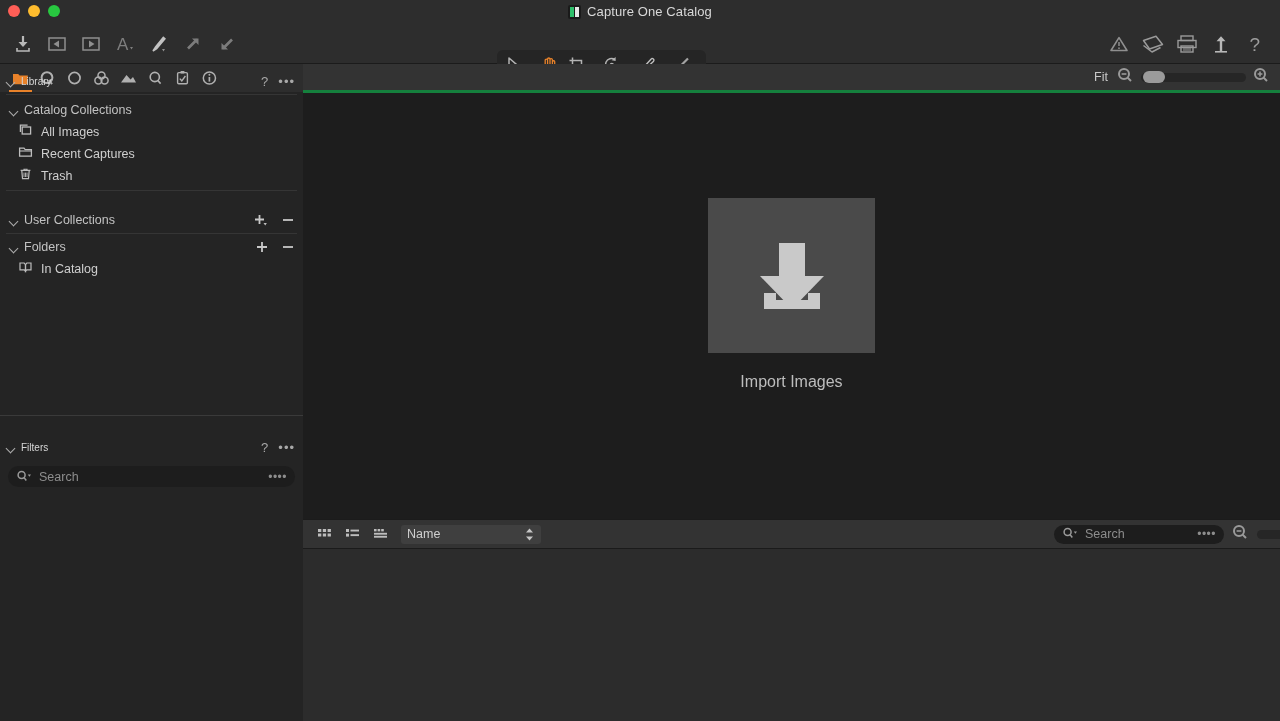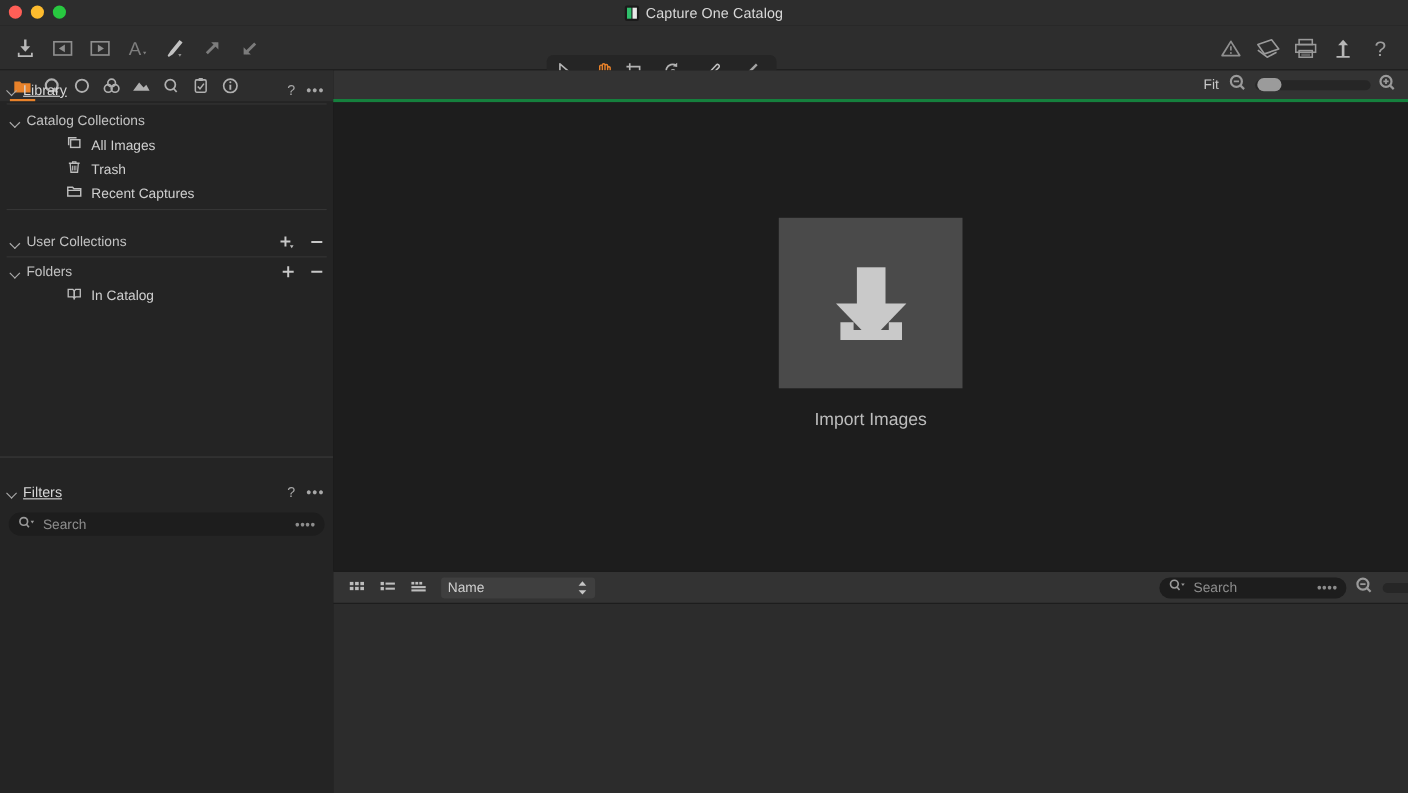--- a/index.html
+++ b/index.html
@@ -82,21 +82,21 @@
   }
   .tab.active::after {
     content: ""; position: absolute; left: 2px; right: 2px; bottom: 0; height: 2px;
     background: #e8822a;
   }
 
   .panel-header {
     height: 26px; display: flex; align-items: center; padding-left: 6px; padding-right: 8px;
     position: relative;
   }
-  .panel-header .ptitle { color: #d7d7d7; font-size: 13px; margin-left: 6px; text-decoration: underline; }
+  .panel-header .ptitle { color: #d7d7d7; font-size: 10px; margin-left: 6px; }
   .panel-header .hicons {
     margin-left: auto; display: flex; align-items: center; gap: 10px;
     color: #9a9a9a; font-size: 12px;
   }
   .qmark { color: #a8a8a8; font-size: 13px; line-height: 1; }
   .dots3 { color: #a8a8a8; font-size: 13px; line-height: 1; letter-spacing: 1px; }
 
   .chev {
     width: 9px; height: 9px; position: relative; display: inline-block; flex: 0 0 auto;
   }
@@ -108,21 +108,21 @@
 
   .sep { height: 1px; background: #353535; margin: 0 6px; }
 
   .group-row {
     height: 22px; display: flex; align-items: center; padding-left: 9px; padding-right: 8px;
   }
   .group-row .glabel { color: #c2c2c2; font-size: 12.5px; margin-left: 6px; }
   .group-row .gactions { margin-left: auto; display: flex; align-items: center; gap: 12px; }
 
   .item-row {
-    height: 22px; display: flex; align-items: center; padding-left: 60px; gap: 8px;
+    height: 22px; display: flex; align-items: center; padding-left: 18px; gap: 8px;
   }
   .item-row .ilabel { color: #cfcfcf; font-size: 12.5px; }
 
   .plusbtn, .minusbtn { display: flex; align-items: center; }
 
   .filters-panel {
     position: absolute; left: 0; bottom: 0; width: 303px; height: 306px;
     background: #242424; border-top: 1px solid #3a3a3a;
   }
   .searchbar {
@@ -413,41 +413,41 @@
     <div class="item-row">
       <span>
         <svg width="15" height="14" viewBox="0 0 15 14">
           <rect x="4.2" y="4" width="8.4" height="7" fill="none" stroke="#bdbdbd" stroke-width="1.3"></rect>
           <path d="M2.4 9 V2.2 h7.2" fill="none" stroke="#bdbdbd" stroke-width="1.3"></path>
         </svg>
       </span>
       <span class="ilabel">All Images</span>
     </div>
 
+
+    <div class="item-row">
+      <span>
+        <svg width="15" height="14" viewBox="0 0 15 14">
+          <path d="M1.6 3.2 h4.4 l1.2 1.4 h6.2 v6.6 h-11.8 z" fill="none" stroke="#bdbdbd" stroke-width="1.3"></path>
+          <path d="M1.6 6 h11.8" stroke="#bdbdbd" stroke-width="1.1"></path>
+        </svg>
+      </span>
+      <span class="ilabel">Recent Captures</span>
+    </div>
 
     <div class="item-row">
       <span>
         <svg width="15" height="14" viewBox="0 0 15 14">
           <path d="M2.6 3.4 h9.8" stroke="#bdbdbd" stroke-width="1.3"></path>
           <path d="M6 3.4 V2.2 h3 v1.2" fill="none" stroke="#bdbdbd" stroke-width="1.1"></path>
           <path d="M3.8 3.6 l0.7 8 h6 l0.7 -8" fill="none" stroke="#bdbdbd" stroke-width="1.2"></path>
           <path d="M6 5.6 v4.4 M7.5 5.6 v4.4 M9 5.6 v4.4" stroke="#bdbdbd" stroke-width="0.9"></path>
         </svg>
       </span>
       <span class="ilabel">Trash</span>
-    </div>
-
-    <div class="item-row">
-      <span>
-        <svg width="15" height="14" viewBox="0 0 15 14">
-          <path d="M1.6 3.2 h4.4 l1.2 1.4 h6.2 v6.6 h-11.8 z" fill="none" stroke="#bdbdbd" stroke-width="1.3"></path>
-          <path d="M1.6 6 h11.8" stroke="#bdbdbd" stroke-width="1.1"></path>
-        </svg>
-      </span>
-      <span class="ilabel">Recent Captures</span>
     </div>
 
     <div class="sep" style="margin-top:3px"></div>
 
     <div class="group-row" style="margin-top:18px">
       <span class="chev"></span>
       <span class="glabel">User Collections</span>
       <span class="gactions">
         <span class="plusbtn">
           <svg width="16" height="14" viewBox="0 0 16 14">

